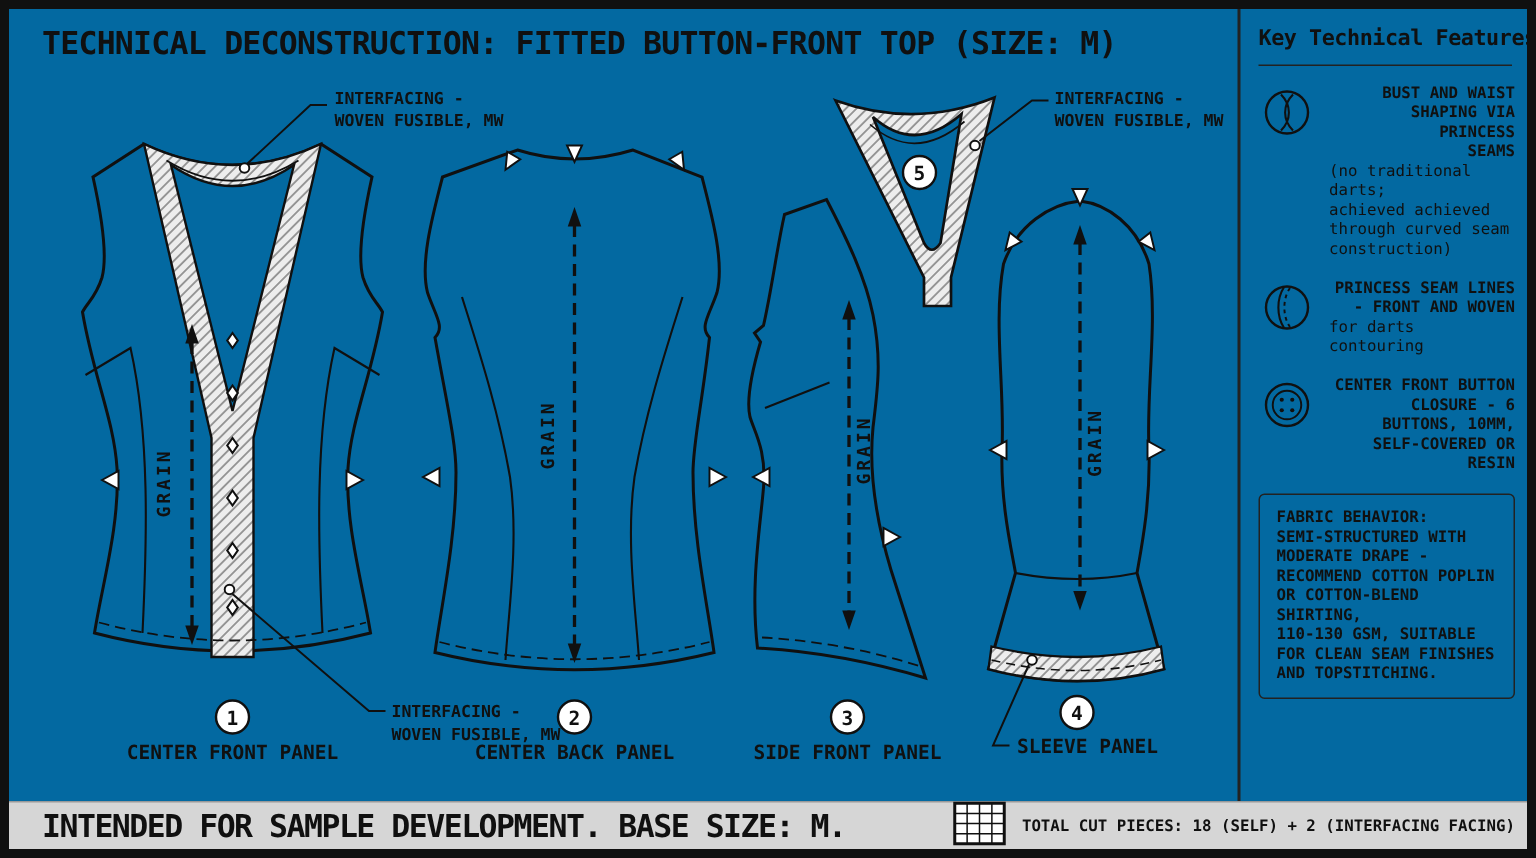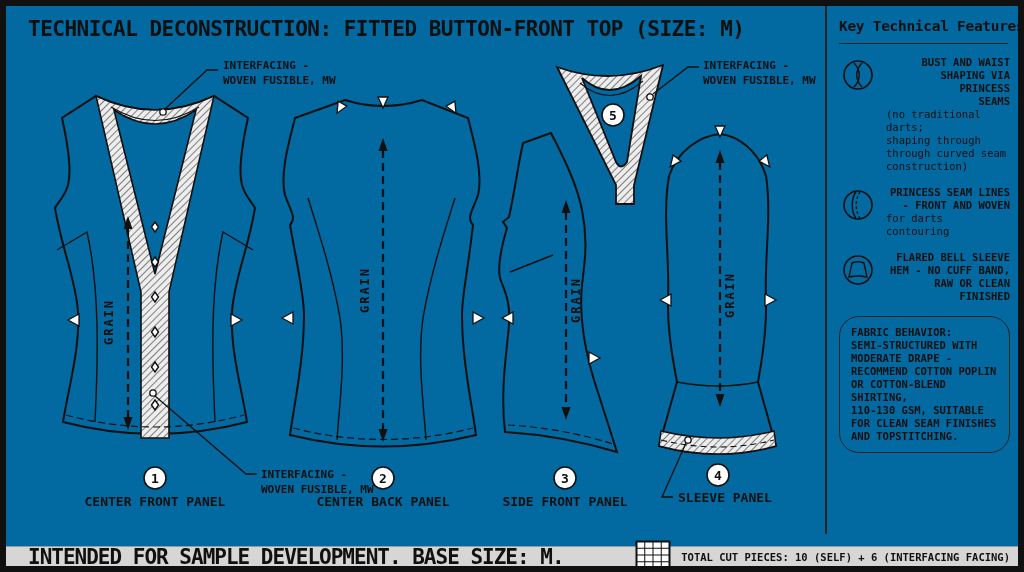--- a/index.html
+++ b/index.html
@@ -25,26 +25,26 @@
     border-left:2px solid #222; padding:12px 8px 0 12px; overflow:hidden;
   }
   #sidebar h2 { font-size:14.5px; font-weight:600; white-space:nowrap; letter-spacing:-0.3px; }
   #sidebar hr { border:none; border-top:1.5px solid #222; margin:9px 2px 12px 0; }
   .feature { display:flex; gap:9px; margin-bottom:13px; }
   .f-icon { flex:0 0 38px; }
   .f-text { flex:1; font-size:10.5px; line-height:13px; }
   .f-title { font-weight:bold; white-space:pre-line;text-align:right; }
   .f-note  { font-weight:normal; white-space:pre-line; }
   #fabric-box {
-    margin-top:6px; border:1.6px solid #222; border-radius:20px;
+    margin-top:6px; border:1.6px solid #222; border-radius:4px;
     padding:9px 6px 9px 11px; font-size:10.5px; font-weight:bold;
     line-height:13px; white-space:pre-line;
   }
   #footer {
-    position:absolute; left:0; right:0; bottom:0; height:20px;
+    position:absolute; left:0; right:0; bottom:0; height:32px;
     background:#d6d6d6; border-top:1px solid #9a9a9a;
     display:flex; align-items:center;
   }
   #footer-left { font-size:21px; font-weight:bold; margin-left:22px; white-space:nowrap; letter-spacing:-1px; }
   #footer-spacer { flex:1; }
   #swatch-icon { margin-right:10px; flex:0 0 auto; display:block; }
   #footer-right { font-size:10.5px; font-weight:bold; margin-right:8px; white-space:nowrap; }
 </style>
 </head>
 <body>
@@ -217,56 +217,61 @@
           <circle cx="19" cy="19" r="14"></circle>
           <path d="M15,7 C22,14 22,24 15,31" stroke-width="1.4"></path>
           <path d="M23,7 C16,14 16,24 23,31" stroke-width="1.4"></path>
         </svg>
       </span>
       <div class="f-text">
         <div class="f-title">BUST AND WAIST
 SHAPING VIA PRINCESS
 SEAMS</div>
         <div class="f-note">(no traditional darts;
-shaping through
+achieved achieved
 through curved seam
 construction)</div>
       </div>
     </div>
 
     <div class="feature">
       <span class="f-icon">
         <svg width="38" height="38" viewBox="0 0 38 38" fill="none" stroke="#101010" stroke-width="1.6">
           <circle cx="19" cy="19" r="14"></circle>
           <path d="M17,5.5 C12,13 12,25 17,32.5" stroke-width="1.4"></path>
           <path d="M21,6 C16,13 16,25 21,32" stroke-width="1.3" stroke-dasharray="2.5 2.5"></path>
         </svg>
       </span>
       <div class="f-text">
         <div class="f-title">PRINCESS SEAM LINES
 - FRONT AND WOVEN</div>
         <div class="f-note">for darts contouring</div>
       </div>
     </div>
 
-
     <div class="feature">
       <span class="f-icon">
         <svg width="38" height="38" viewBox="0 0 38 38" fill="none" stroke="#101010" stroke-width="1.6">
           <circle cx="19" cy="19" r="14"></circle>
-          <path d="M13,12 Q19,9.5 25,12 L28,26 Q19,24 10,26 Z" stroke-width="1.4"></path>
+          <circle cx="19" cy="19" r="9.5" stroke-width="1.3"></circle>
+          <circle cx="15.5" cy="15.5" r="1.4" fill="#101010" stroke="none"></circle>
+          <circle cx="22.5" cy="15.5" r="1.4" fill="#101010" stroke="none"></circle>
+          <circle cx="15.5" cy="22.5" r="1.4" fill="#101010" stroke="none"></circle>
+          <circle cx="22.5" cy="22.5" r="1.4" fill="#101010" stroke="none"></circle>
         </svg>
       </span>
       <div class="f-text">
-        <div class="f-title">FLARED BELL SLEEVE
-HEM - NO CUFF BAND,
-RAW OR CLEAN
-FINISHED</div>
+        <div class="f-title">CENTER FRONT BUTTON
+CLOSURE - 6
+BUTTONS, 10MM,
+SELF-COVERED OR
+RESIN</div>
       </div>
     </div>
+
 
     <div id="fabric-box">FABRIC BEHAVIOR:
 SEMI-STRUCTURED WITH
 MODERATE DRAPE -
 RECOMMEND COTTON POPLIN
 OR COTTON-BLEND SHIRTING,
 110-130 GSM, SUITABLE
 FOR CLEAN SEAM FINISHES
 AND TOPSTITCHING.</div>
   </div>
@@ -278,16 +283,16 @@
       <svg width="36" height="30" viewBox="0 0 36 30" fill="none" stroke="#101010">
         <rect x="1.5" y="1.5" width="33" height="27" fill="#ffffff" stroke-width="2"></rect>
         <line x1="9.75" y1="1.5" x2="9.75" y2="28.5" stroke-width="1"></line>
         <line x1="18" y1="1.5" x2="18" y2="28.5" stroke-width="1"></line>
         <line x1="26.25" y1="1.5" x2="26.25" y2="28.5" stroke-width="1"></line>
         <line x1="1.5" y1="8.25" x2="34.5" y2="8.25" stroke-width="1"></line>
         <line x1="1.5" y1="15" x2="34.5" y2="15" stroke-width="1"></line>
         <line x1="1.5" y1="21.75" x2="34.5" y2="21.75" stroke-width="1"></line>
       </svg>
     </span>
-    <div id="footer-right">TOTAL CUT PIECES: 10 (SELF) + 6 (INTERFACING FACING)</div>
+    <div id="footer-right">TOTAL CUT PIECES: 18 (SELF) + 2 (INTERFACING FACING)</div>
   </div>
 
 </div>
 
 </body></html>

